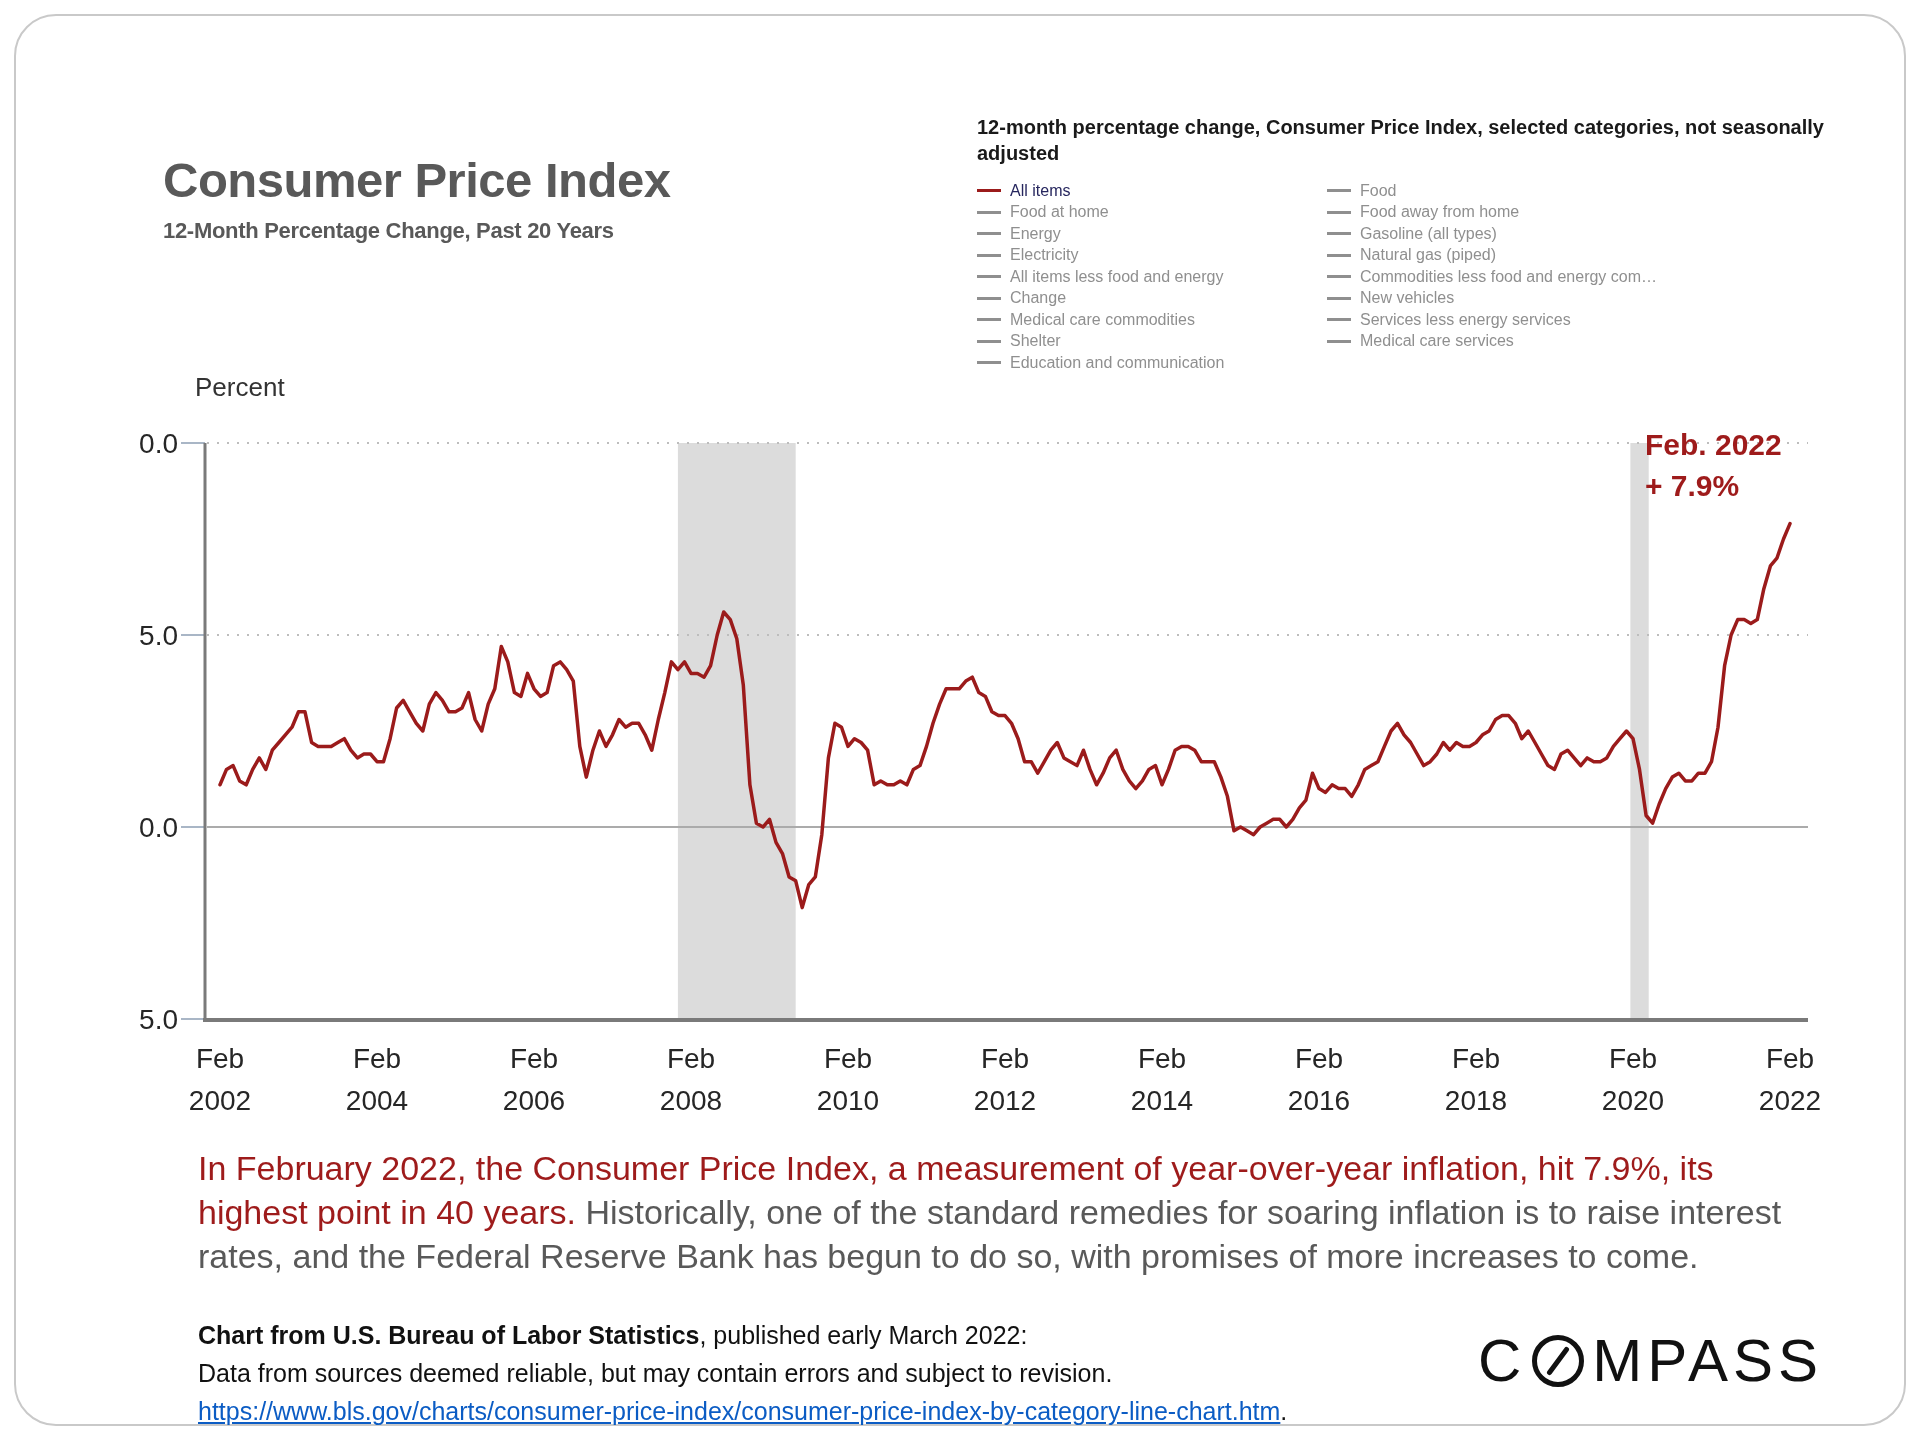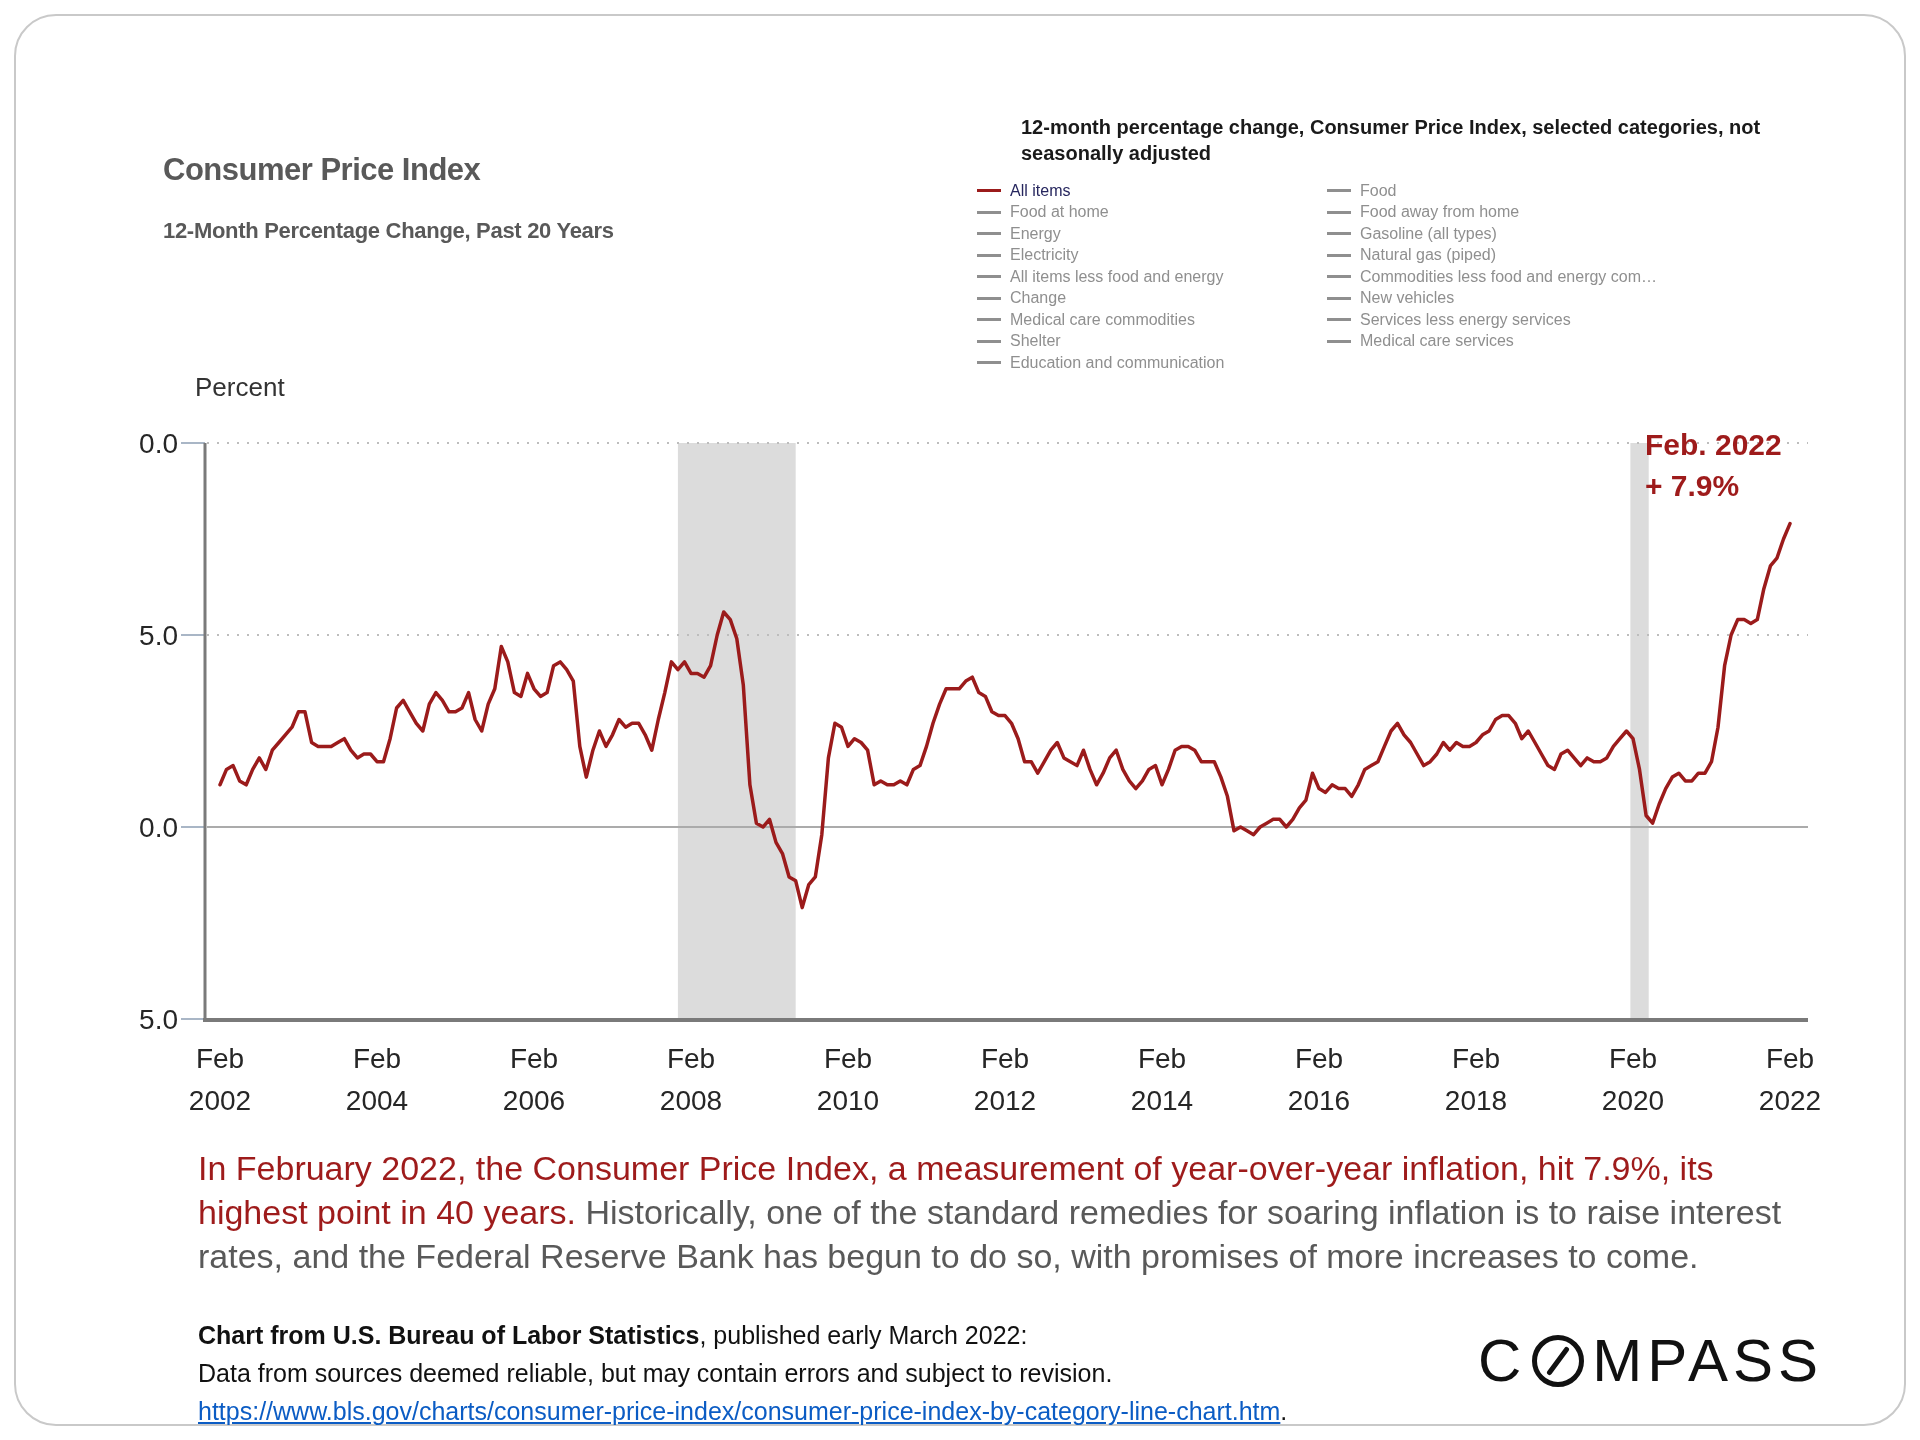--- a/index.html
+++ b/index.html
@@ -6,25 +6,25 @@
   body{
     width:1920px;height:1440px;position:relative;background:#ffffff;
     font-family:"Liberation Sans",sans-serif;color:#262626;
     -webkit-font-smoothing:antialiased;
   }
   .card{position:absolute;left:14px;top:14px;right:14px;bottom:14px;
     background:#fff;border:2px solid #c9c9c9;border-radius:42px;}
   .stage{position:absolute;inset:0;}
   .abs{position:absolute;}
 
-  .title{left:163px;top:152px;font-size:31px;font-weight:700;color:#595959;letter-spacing:-0.5px;}
+  .title{left:163px;top:152px;font-size:49px;font-weight:700;color:#595959;letter-spacing:-0.5px;}
   .subtitle{left:163px;top:218px;font-size:22px;font-weight:700;color:#595959;letter-spacing:-0.3px;}
 
   .legend{left:977px;top:114px;width:870px;}
-  .legend-title{font-size:20px;font-weight:700;color:#1a1a1a;line-height:26px;margin-left:44px;}
+  .legend-title{font-size:20px;font-weight:700;color:#1a1a1a;line-height:26px;}
   .legend-cols{display:flex;margin-top:14px;}
   .legend-col1{margin-left:152px;width:350px;}
   .legend-col2{margin-left:0;width:360px;}
   .legend ul{list-style:none;margin:0;padding:0;}
   .legend li{display:flex;align-items:center;height:21.5px;font-size:16px;color:#8f8f8f;white-space:nowrap;}
   .legend .swatch{display:inline-block;width:24px;border-top:3px solid #8f8f8f;margin-right:9px;flex:0 0 auto;}
   .legend li.active{color:#26265E;}
   .legend li.active .swatch{border-top-color:#9B1B1B;}
 
   .percent-label{left:163px;top:372px;font-size:26px;color:#333;margin-left:32px;}

